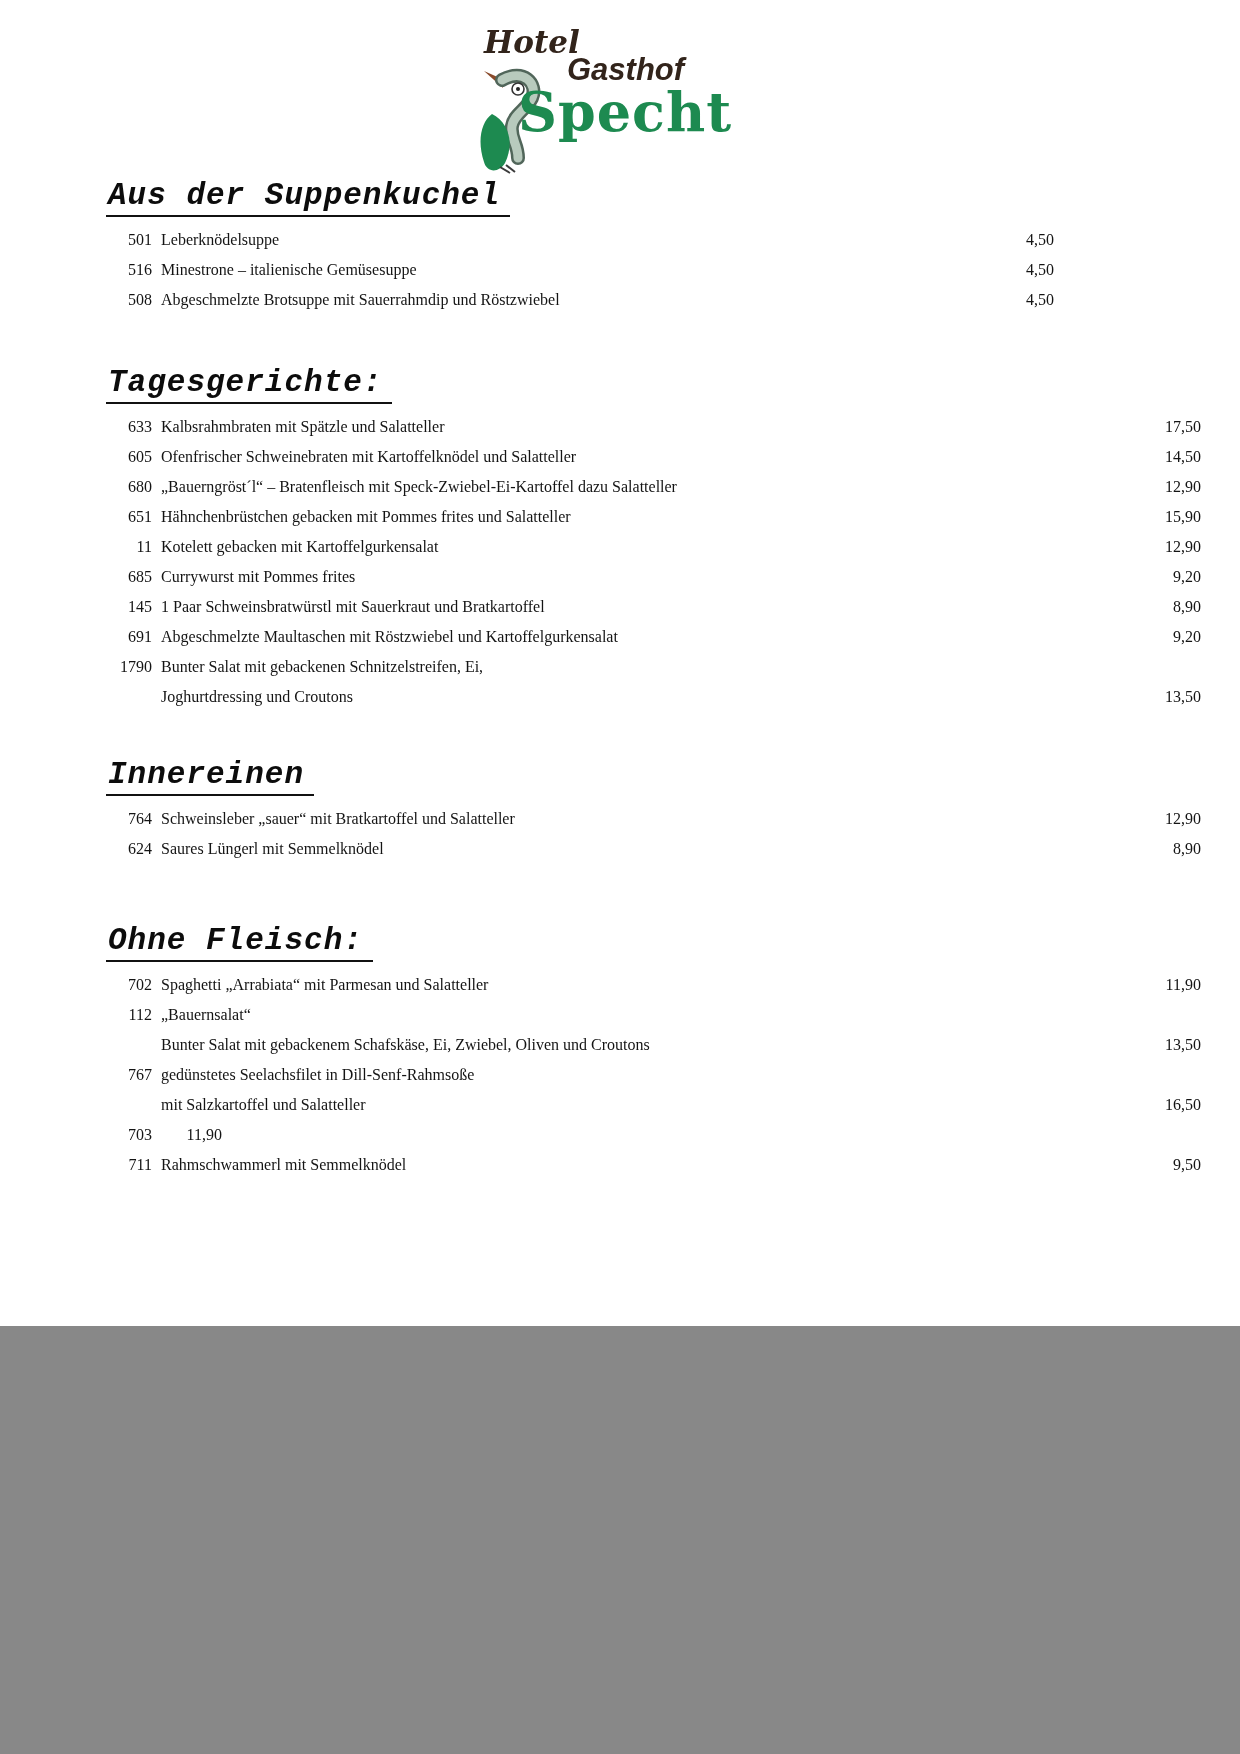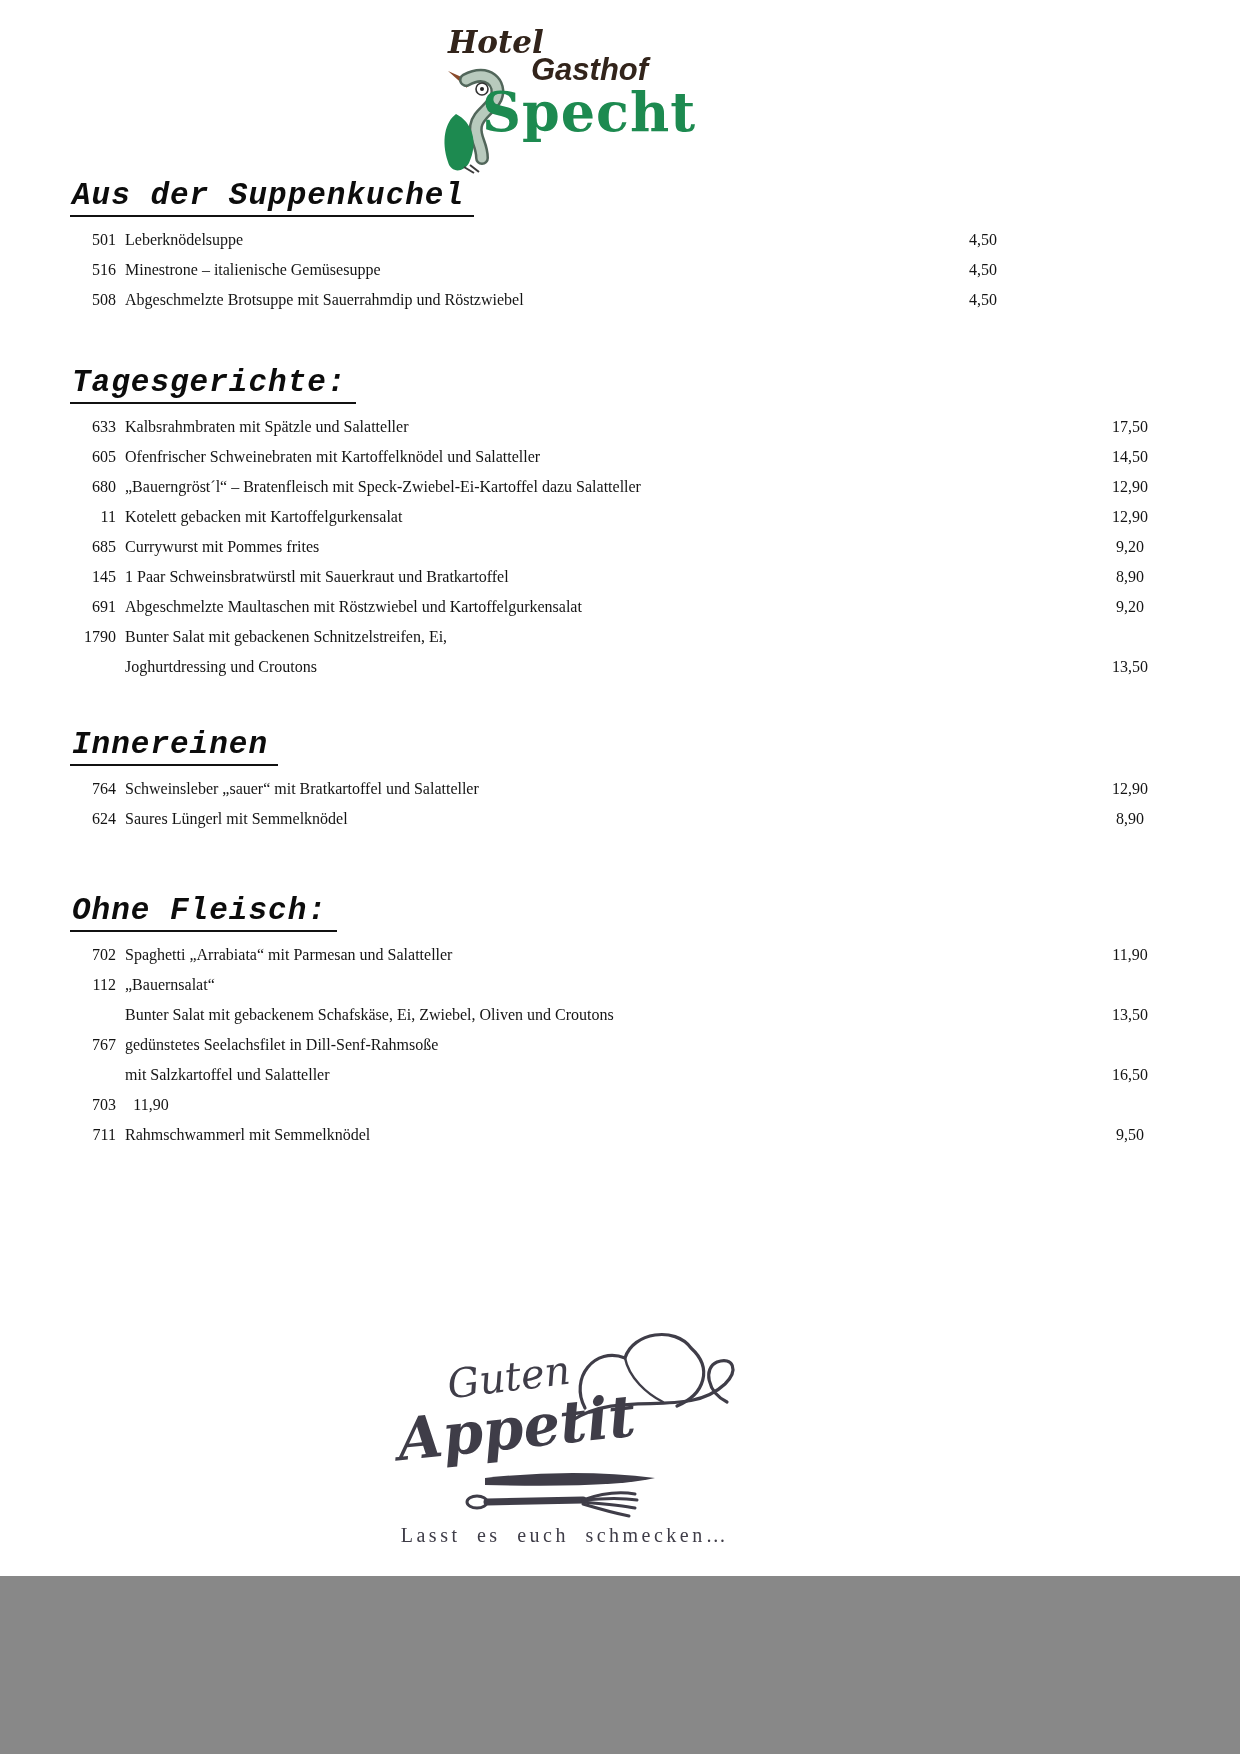--- a/index.html
+++ b/index.html
@@ -4,22 +4,22 @@
 <style>
   :root{
     --brand-green:#1d8a50;
     --logo-ink:#32241b;
     --footer-ink:#3f3d48;
     --text-ink:#141414;
   }
   *{margin:0;padding:0;box-sizing:border-box;}
   body{background:#888;font-family:"Liberation Serif",serif;}
   .page{
-    width:1240px;height:1576px;background:#ffffff;margin:0 auto;
-    overflow:hidden;position:relative;color:var(--text-ink);
+    width:1240px;height:1326px;background:#ffffff;margin:0 auto;
+    overflow:hidden;position:relative;color:var(--text-ink);padding-left:36px;
   }
   .top-wrap{width:1130px;}
   
   .logo-block{position:relative;width:270px;height:152px;margin:26px auto 0;}
   .logo-hotel{position:absolute;left:18px;top:-2px;font-family:"DejaVu Serif",serif;
     font-style:italic;font-weight:bold;font-size:31px;color:var(--logo-ink);}
   .logo-gasthof{position:absolute;left:101px;top:26px;font-family:Liberation Sans, sans-serif;
     font-style:italic;font-weight:bold;font-size:31px;color:var(--logo-ink);}
   .logo-bird{position:absolute;left:6px;top:36px;}
   .logo-specht{position:absolute;left:52px;top:54px;font-family:"DejaVu Serif",serif;
@@ -32,21 +32,21 @@
   .menu-section:nth-child(2){margin-bottom:45px;}
   .menu-section:nth-child(3){margin-bottom:59px;}
   .section-heading{
     display:inline-block;font-family:Liberation Mono, monospace;font-style:italic;font-weight:bold;
     font-size:31px;letter-spacing:1px;border-bottom:2.5px solid #111;
     padding:0 10px 2px 2px;margin-bottom:8px;color:#0c0c0c;text-align:center;
   }
   .menu-row{display:flex;white-space:nowrap;line-height:30px;font-size:16px;}
   .menu-row .num{min-width:46px;flex:0 0 auto;text-align:right;}
   .menu-row .dish{flex:1 1 auto;padding-left:9px;overflow:visible;}
-  .menu-row .price{flex:0 0 auto;text-align:center;min-width:70px;}
+  .menu-row .price{flex:0 0 auto;text-align:right;min-width:70px;}
   .menu-section.narrow-price .price{margin-right:147px;}
   
   .footer-block{position:relative;width:420px;height:240px;margin:178px auto 0;color:var(--footer-ink);}
   .fl-guten{position:absolute;left:92px;top:26px;font-family:"DejaVu Serif",serif;font-style:italic;
     font-size:40px;transform:rotate(-7deg);color:var(--footer-ink);}
   .fl-appetit{position:absolute;left:42px;top:66px;font-family:"DejaVu Serif",serif;font-style:italic;
     font-weight:bold;font-size:58px;transform:rotate(-6deg);color:var(--footer-ink);}
   .fl-flourish{position:absolute;left:212px;top:-6px;}
   .fl-cutlery{position:absolute;left:100px;top:138px;}
   .fl-tagline{position:absolute;left:0;top:196px;width:420px;text-align:center;
@@ -94,20 +94,24 @@
             <span class="dish">Kalbsrahmbraten mit Spätzle und Salatteller</span>
             <span class="price">17,50</span>
           </div><div class="menu-row">
             <span class="num">605</span>
             <span class="dish">Ofenfrischer Schweinebraten mit Kartoffelknödel und Salatteller</span>
             <span class="price">14,50</span>
           </div><div class="menu-row">
             <span class="num">680</span>
             <span class="dish">„Bauerngröst´l“ – Bratenfleisch mit Speck-Zwiebel-Ei-Kartoffel dazu Salatteller</span>
             <span class="price">12,90</span>
+          </div><div class="menu-row">
+            <span class="num">651</span>
+            <span class="dish">Hähnchenbrüstchen gebacken mit Pommes frites und Salatteller</span>
+            <span class="price">15,90</span>
           </div><div class="menu-row">
             <span class="num">11</span>
             <span class="dish">Kotelett gebacken mit Kartoffelgurkensalat</span>
             <span class="price">12,90</span>
           </div><div class="menu-row">
             <span class="num">685</span>
             <span class="dish">Currywurst mit Pommes frites</span>
             <span class="price">9,20</span>
           </div><div class="menu-row">
             <span class="num">145</span>

